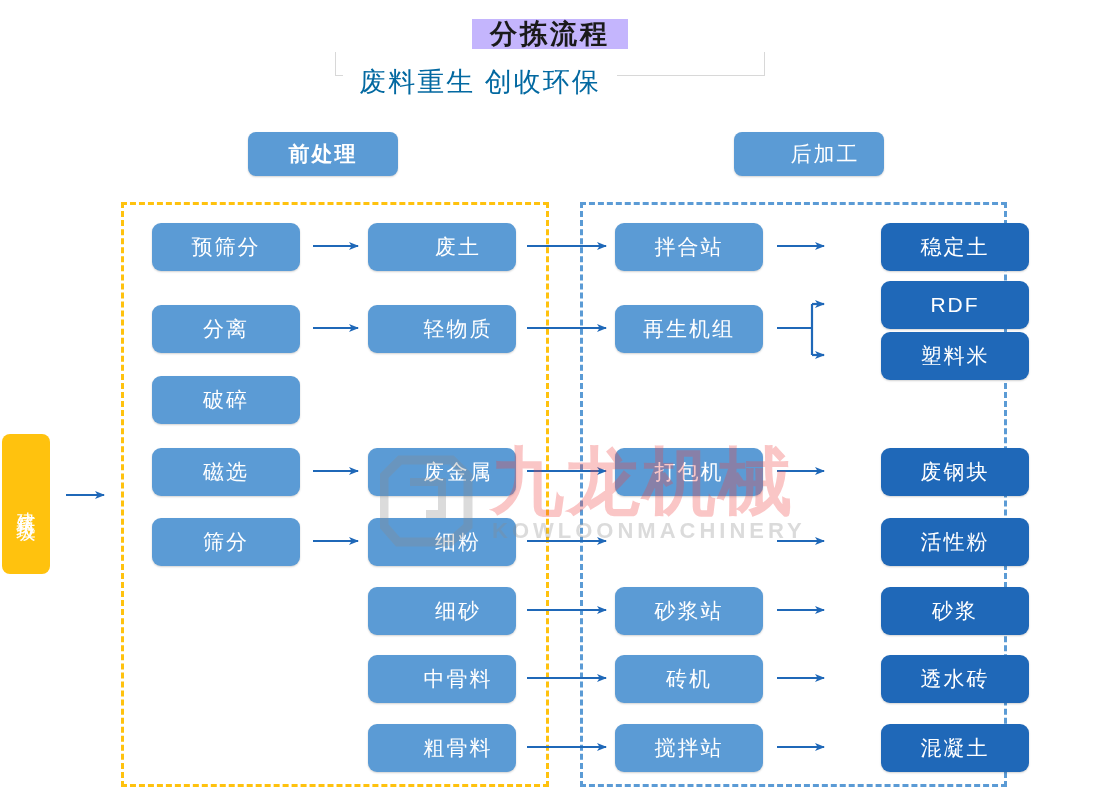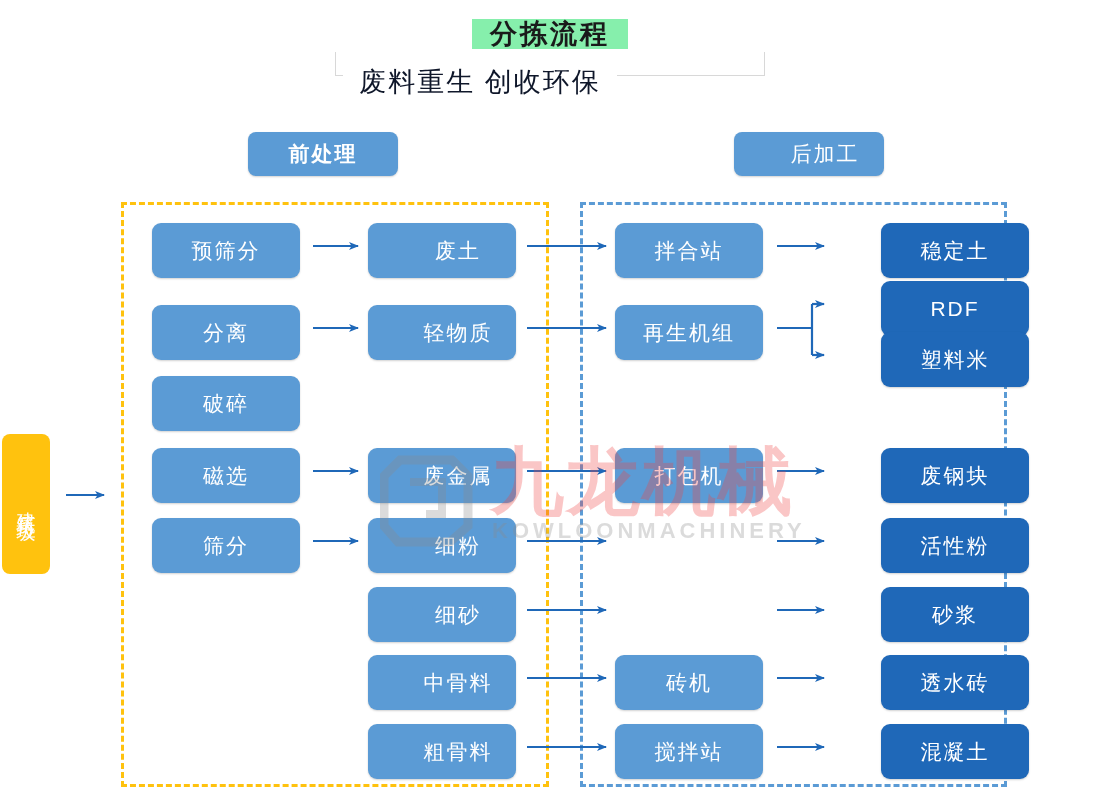--- a/index.html
+++ b/index.html
@@ -15,24 +15,24 @@
   .title-frame {
     position: absolute; left: 335px; top: 28px; width: 430px; height: 48px;
     border: 1px solid #d8d8d8; background: transparent;
   }
   .title-main {
     position: absolute; left: 0; top: 16px; width: 1100px;
     text-align: center; font-size: 27px; font-weight: bold; color: #1a1a1a;
     letter-spacing: 3px; line-height: 36px;
     background: #fff; 
   }
-  .title-main span { background:#86efac; padding: 0 18px; }
+  .title-main span { background:#c4b5fd; padding: 0 18px; }
   .title-sub {
     position: absolute; left: 0; top: 62px; width: 960px;
-    text-align: center; font-size: 27px; color: #0f172a;
+    text-align: center; font-size: 27px; color: #0369a1;
     letter-spacing: 2px; line-height: 40px;
   }
   .title-sub span { background:#fff; padding: 0 16px; }
 
   
   .stage-pill {
     position: absolute; height: 44px; border-radius: 8px;
     background: #5B9BD5; color: #ffffff;
     display: flex; align-items: center; justify-content: center;
     font-size: 21px; letter-spacing: 2px;
@@ -54,21 +54,21 @@
     display: flex; align-items: center; justify-content: center;
     text-align: center; letter-spacing: 1px;
   }
   #input-block .vtext {
     writing-mode: vertical-rl; text-orientation: upright;
     letter-spacing: 4px; line-height: 34px;
   }
 
   
   .node {
-    position: absolute; height: 55px; border-radius: 9px;
+    position: absolute; height: 48px; border-radius: 9px;
     display: flex; align-items: center; justify-content: center;
     color: #ffffff; font-size: 21px; letter-spacing: 2px;
     box-shadow: 0 1px 2px rgba(0,0,0,0.18);
     white-space: nowrap;
   }
   .node.light { background: #5B9BD5; }
   .node.dark  { background: #1F68B8; margin-left: 48px; }
 
   .col1 { left: 152px; width: 148px; }
   .col2 { left: 368px; width: 148px; padding-left: 32px; }
@@ -127,20 +127,21 @@
   <div class="node light col2" style="top:305px">轻物质</div>
   <div class="node light col2" style="top:448px">废金属</div>
   <div class="node light col2" style="top:518px">细粉</div>
   <div class="node light col2" style="top:587px">细砂</div>
   <div class="node light col2" style="top:655px">中骨料</div>
   <div class="node light col2" style="top:724px">粗骨料</div>
 
   <div class="node light col3" style="top:223px">拌合站</div>
   <div class="node light col3" style="top:305px">再生机组</div>
   <div class="node light col3" style="top:448px">打包机</div>
+  <div class="node light col3" style="top:587px">砂浆站</div>
   <div class="node light col3" style="top:655px">砖机</div>
   <div class="node light col3" style="top:724px">搅拌站</div>
 
   <div class="node dark col4" style="top:223px">稳定土</div>
   <div class="node dark col4" style="top:281px">RDF</div>
   <div class="node dark col4" style="top:332px">塑料米</div>
   <div class="node dark col4" style="top:448px">废钢块</div>
   <div class="node dark col4" style="top:518px">活性粉</div>
   <div class="node dark col4" style="top:587px">砂浆</div>
   <div class="node dark col4" style="top:655px">透水砖</div>

